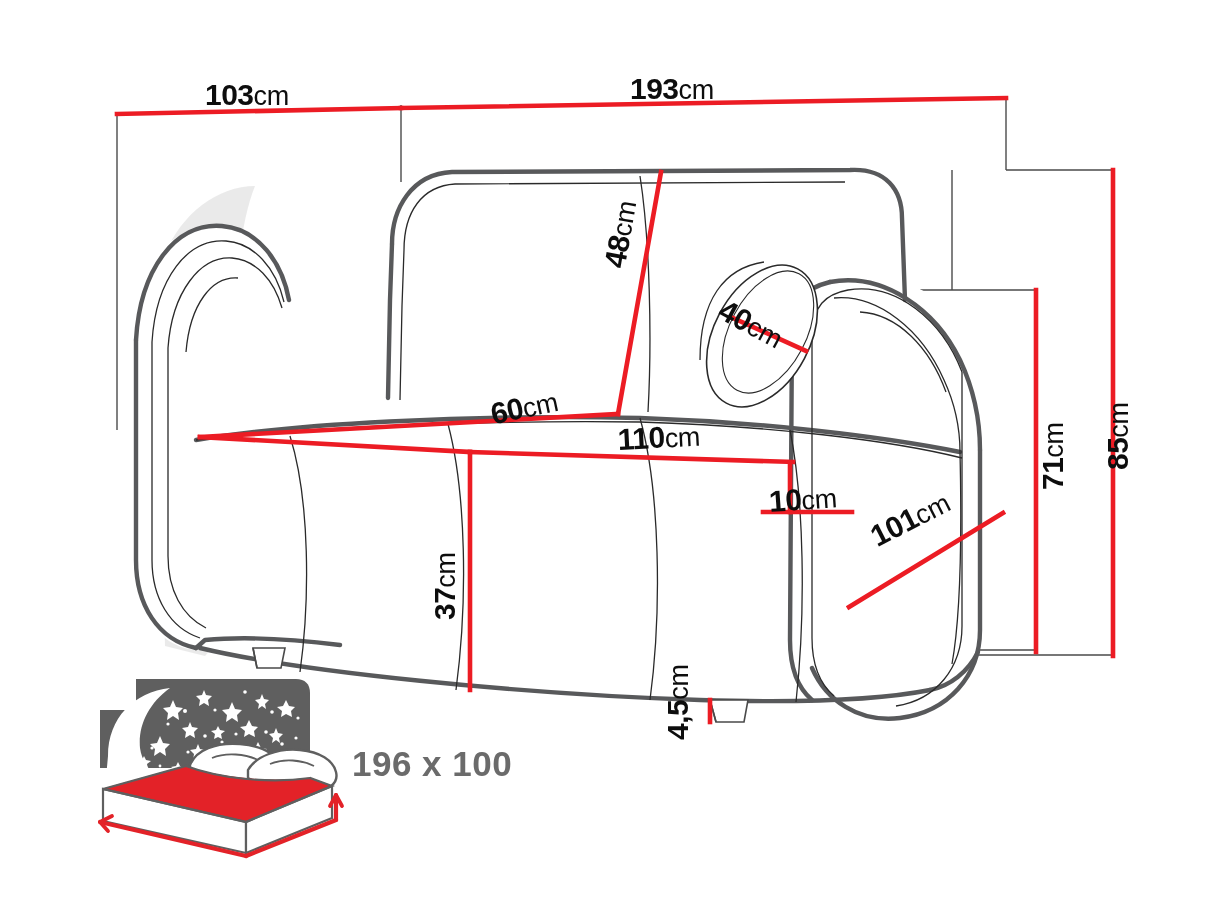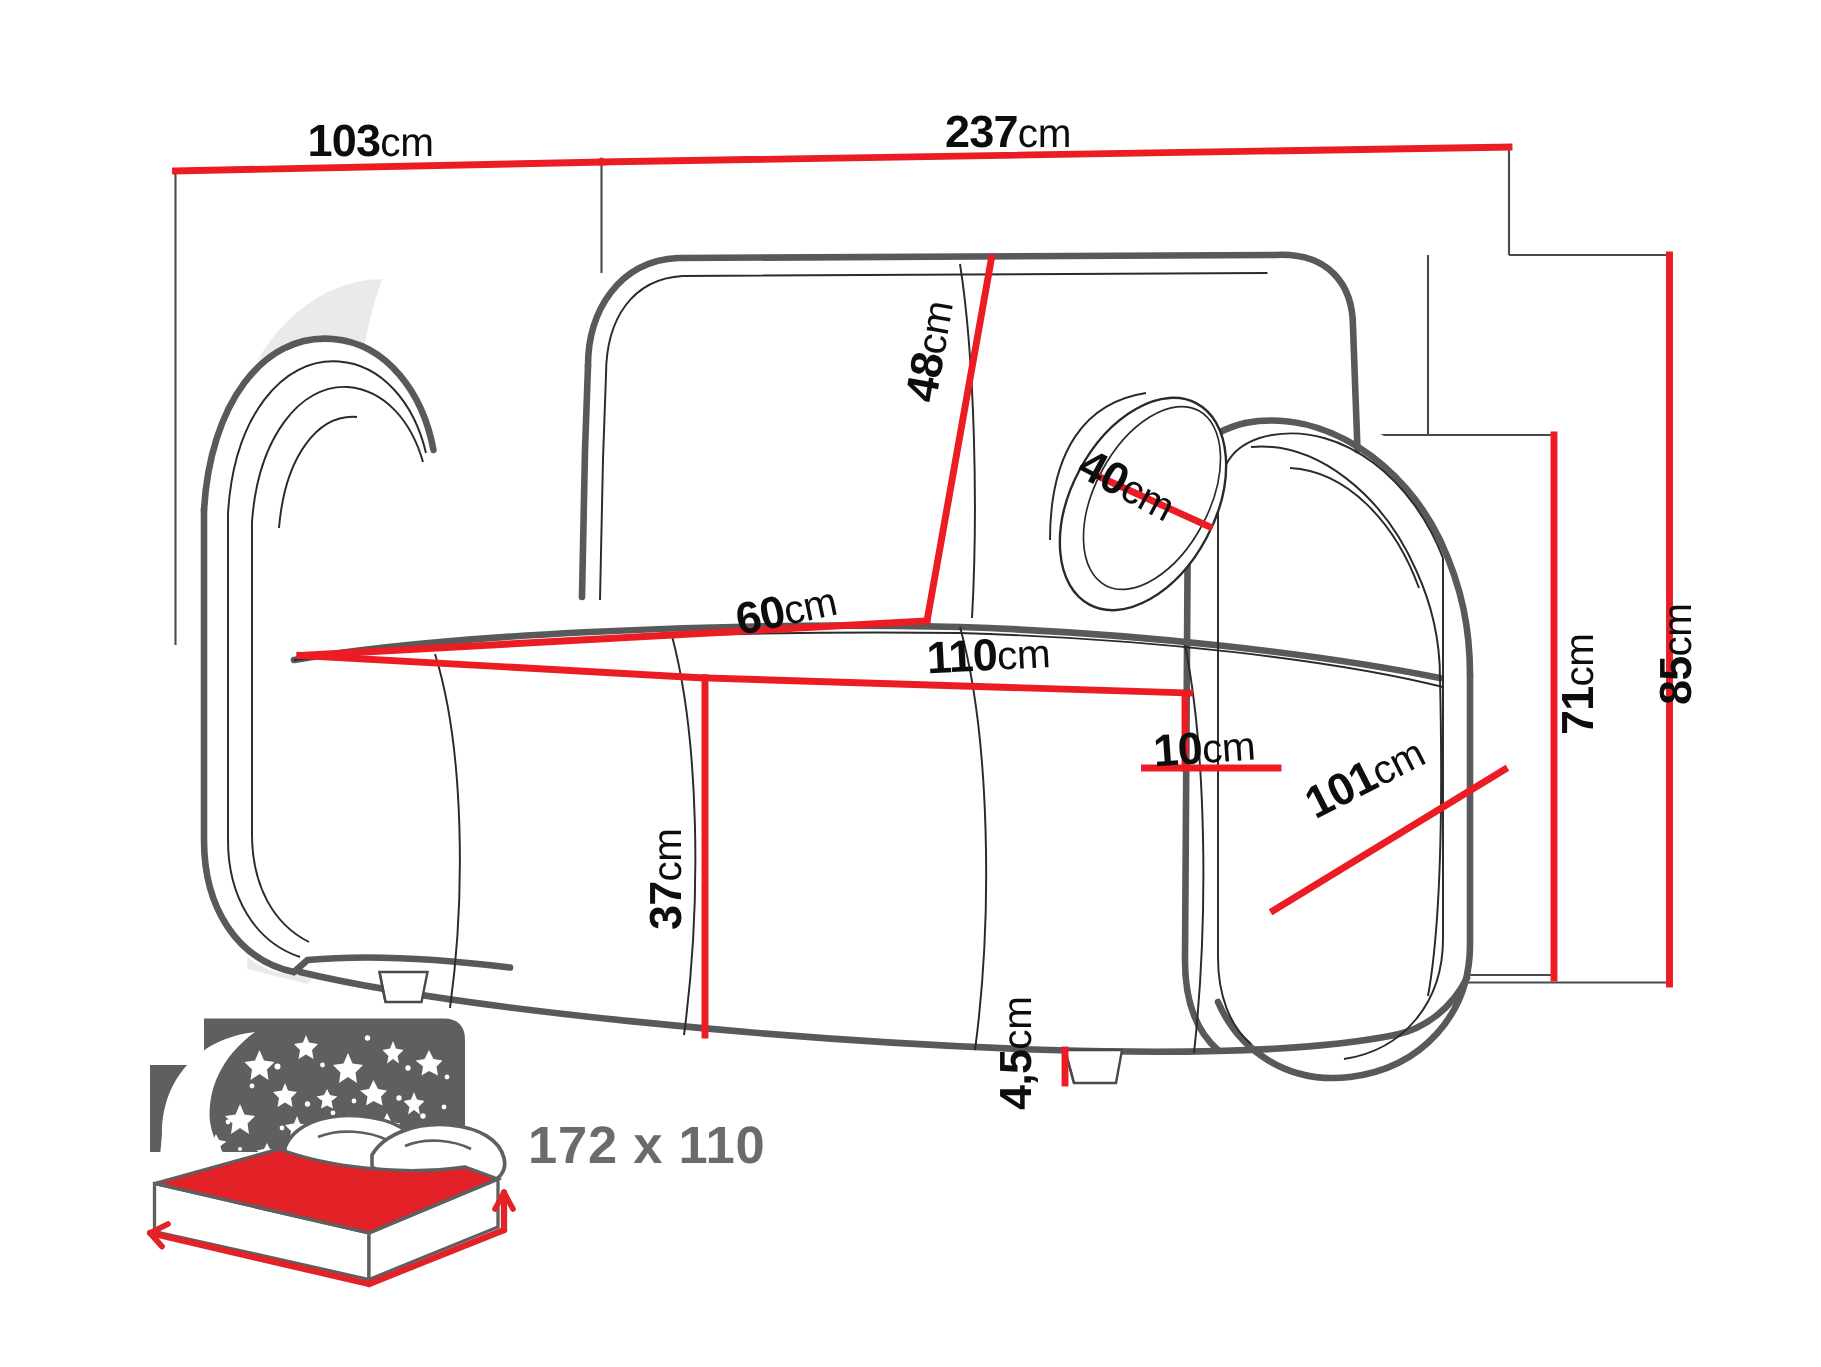--- a/index.html
+++ b/index.html
@@ -277,21 +277,21 @@
       <path d="M100,822 L112,816 M100,822 L108,831" stroke-width="3.8"></path>
       <path d="M336,795 L330,806 M336,795 L342,806" stroke-width="3.8"></path>
     </g>
   </svg>
 
   <div class="dim-label" style="left:205px; top:80px;">
     <span class="num">103</span><span class="unit">cm</span>
   </div>
 
   <div class="dim-label" style="left:630px; top:74px;">
-    <span class="num">237</span><span class="unit">cm</span>
+    <span class="num">193</span><span class="unit">cm</span>
   </div>
 
   <div class="dim-label" style="left:600px; top:265px; transform:rotate(-80deg); transform-origin:left top;">
     <span class="num">48</span><span class="unit">cm</span>
   </div>
 
   <div class="dim-label" style="left:728px; top:295px; transform:rotate(28deg); transform-origin:left top;">
     <span class="num">40</span><span class="unit">cm</span>
   </div>
 
@@ -320,15 +320,15 @@
   </div>
 
   <div class="dim-label" style="left:1038px; top:490px; transform:rotate(-90deg); transform-origin:left top;">
     <span class="num">71</span><span class="unit">cm</span>
   </div>
 
   <div class="dim-label" style="left:1103px; top:470px; transform:rotate(-90deg); transform-origin:left top;">
     <span class="num">85</span><span class="unit">cm</span>
   </div>
 
-  <div class="bed-size-label" style="left:352px; top:744px;">172 x 110</div>
+  <div class="bed-size-label" style="left:352px; top:744px;">196 x 100</div>
 
 </div>
 
 </body></html>

